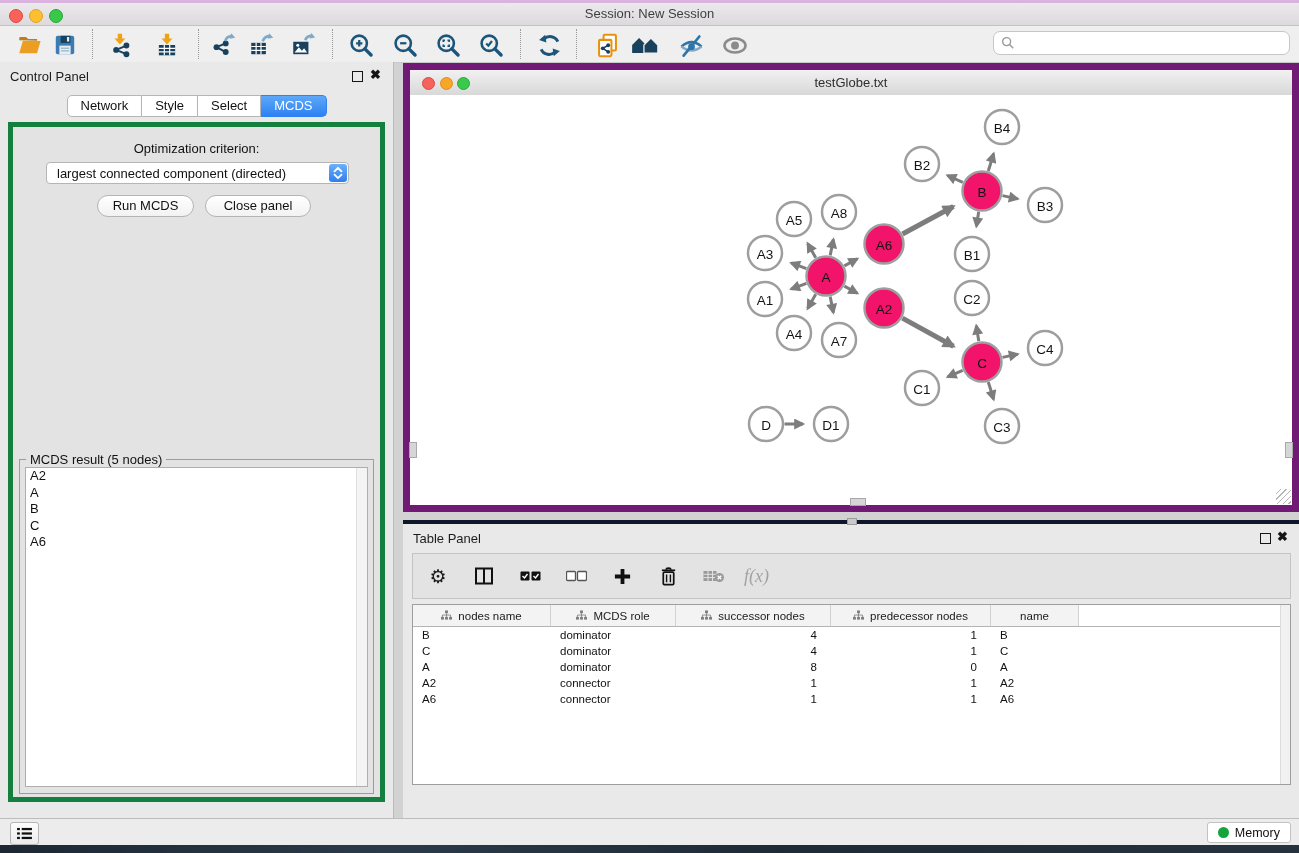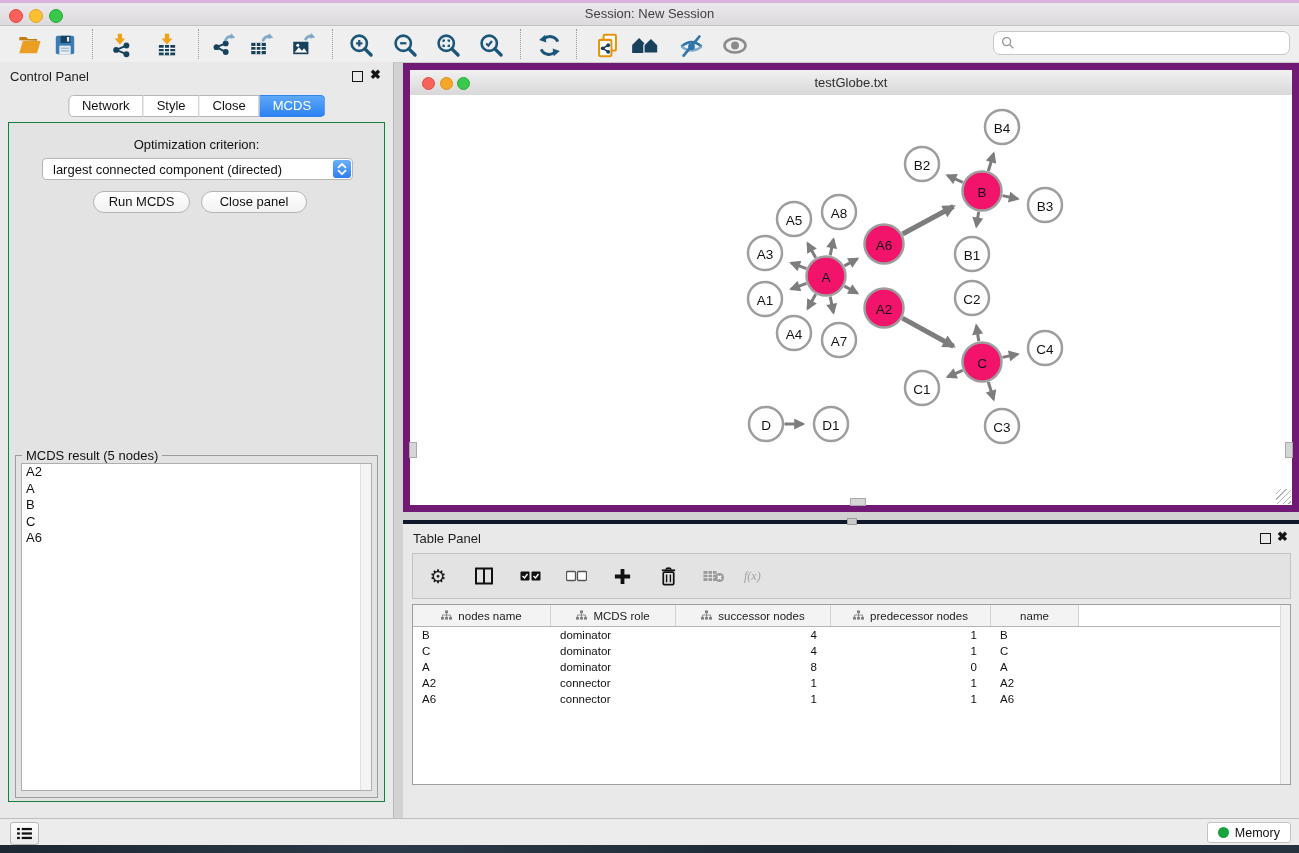--- a/index.html
+++ b/index.html
@@ -23,21 +23,21 @@
   .control-panel{position:absolute;left:0;top:62px;width:394px;height:756px;background:#e9e9e9;border-right:1px solid #b9b9b9;box-sizing:border-box;}
   .panel-header{position:absolute;left:10px;top:7px;font-size:13px;color:#1c1c1c;}
   .float-icon{position:absolute;top:9px;width:9px;height:9px;border:1.5px solid #151515;background:transparent;}
   .close-icon{position:absolute;top:5px;font-size:13px;font-weight:bold;color:#151515;line-height:16px;}
   .cp-tabs{position:absolute;top:33px;left:50%;transform:translateX(-50%);}
   .seg{display:flex;}
   .seg .seg-tab{background:#fff;border:1px solid #b5b5b5;border-left:none;height:20px;line-height:20px;padding:0 13px;font-size:13px;color:#111;white-space:nowrap;}
   .seg .seg-tab:first-child{border-left:1px solid #b5b5b5;border-radius:5px 0 0 5px;}
   .seg .seg-tab:last-child{border-radius:0 5px 5px 0;}
   .seg .seg-tab.active{background:linear-gradient(#5ea8f9,#2d82f3);border-color:#2f83ee;color:#fff;}
-  .cp-body{position:absolute;left:8px;right:8px;top:60px;bottom:16px;background:#e3e3e3;border:1px solid #15803d;}
+  .cp-body{position:absolute;left:8px;right:8px;top:60px;bottom:16px;background:#e3e3e3;border:5px solid #15803d;}
   .opt-label{position:absolute;left:0;right:0;top:14px;text-align:center;font-size:13px;color:#111;}
   .criterion{position:absolute;left:33px;right:31px;top:35px;height:22px;background:#fff;border:1px solid #b5b5b5;border-radius:4px;font-size:13px;line-height:22px;color:#111;padding-left:10px;box-sizing:border-box;}
   .stepper{position:absolute;right:1px;top:1px;width:18px;height:18px;border-radius:3px;background:linear-gradient(#6cb0fa,#2e7ef2);}
   .cp-btn{position:absolute;top:68px;height:22px;background:linear-gradient(#ffffff,#f2f2f2);border:1px solid #b5b5b5;border-radius:11px;font-size:13px;color:#111;text-align:center;line-height:20px;box-sizing:border-box;}
   .run-btn{left:84px;width:97px;}
   .closep-btn{left:192px;width:106px;}
   .result-group{position:absolute;left:6px;right:6px;top:332px;bottom:3px;border:1px solid #9c9c9c;}
   .result-legend{position:absolute;top:-8px;left:6px;background:#e3e3e3;padding:0 4px;font-size:13px;color:#111;}
   .result-list{position:absolute;left:5px;right:5px;top:7px;bottom:6px;background:#fff;border:1px solid #aeaeae;overflow:hidden;}
   .result-item{font-size:13px;line-height:16.5px;padding-left:4px;color:#111;}
@@ -54,21 +54,21 @@
   .nw-grab-left{position:absolute;left:-1px;top:372px;width:6px;height:14px;background:#d6d6d6;border:1px solid #a9a9a9;}
   .nw-grab-right{position:absolute;right:-1px;top:372px;width:6px;height:14px;background:#d6d6d6;border:1px solid #a9a9a9;}
   .nw-grab-bottom{position:absolute;bottom:-1px;left:440px;width:14px;height:6px;background:#d6d6d6;border:1px solid #a9a9a9;}
   .nw-resize{position:absolute;right:1px;bottom:1px;width:15px;height:15px;background:repeating-linear-gradient(135deg,transparent 0 3px,#b5b5b5 3px 4px);}
   
   .table-panel{position:absolute;left:403px;top:520px;width:896px;height:298px;background:#e9e9e9;border-top:4px solid #0f172a;box-sizing:border-box;}
   .pane-grabber{position:absolute;left:444px;top:-6px;width:8px;height:5px;background:#c9c9c9;border:1px solid #9c9c9c;}
   .tp-toolbar{position:absolute;left:9px;right:8px;top:29px;height:46px;background:#e3e3e3;border:1px solid #c3c3c3;display:flex;align-items:center;box-sizing:border-box;}
   .tp-tool{margin-left:22px;display:flex;align-items:center;justify-content:center;width:24px;height:26px;}
   .tp-tool.first{margin-left:13px;}
-  .fx{font-family:"Liberation Serif",serif;font-style:italic;font-size:12px;color:#a2a2a2;margin-left:18px;}
+  .fx{font-family:"Liberation Serif",serif;font-style:italic;font-size:18px;color:#a2a2a2;margin-left:18px;}
   .tp-table{position:absolute;left:9px;right:8px;top:80px;bottom:33px;background:#fff;border:1px solid #9e9e9e;overflow:hidden;}
   .thead{display:flex;height:21px;border-bottom:1px solid #b4b4b4;}
   .th{background:#f3f3f3;border-right:1px solid #d2d2d2;display:flex;align-items:center;justify-content:center;gap:6px;font-size:11.5px;color:#1b1b1b;box-sizing:border-box;}
   .th-filler{flex:1;background:#fff;border:none;}
   .tr{display:flex;height:16px;align-items:center;}
   .td{font-size:11.5px;color:#111;box-sizing:border-box;white-space:nowrap;overflow:hidden;}
   .table-scroll{position:absolute;right:0;top:0;bottom:0;width:9px;background:#f1f1f1;border-left:1px solid #dcdcdc;}
   .tp-tabs{position:absolute;bottom:7px;left:50%;transform:translateX(-50%);}
   .tp-tabs .seg-tab{height:20px;line-height:20px;font-size:12.5px;}
   
@@ -231,21 +231,21 @@
     </div>
   </div>
 
   <div class="control-panel">
     <div class="panel-header">Control Panel</div>
     <span class="float-icon" style="right:30px"></span>
     <span class="close-icon" style="right:12px">✖</span>
     <div class="cp-tabs seg">
         <div class="seg-tab">Network</div>
         <div class="seg-tab">Style</div>
-        <div class="seg-tab">Close</div>
+        <div class="seg-tab">Select</div>
         <div class="seg-tab active">MCDS</div>
       </div>
     <div class="cp-body">
       <div class="opt-label">Optimization criterion:</div>
       <div class="criterion">
         <span>largest connected component (directed)</span>
         <span class="stepper">
           <svg width="18" height="18" viewBox="0 0 18 18">
             <path d="M5.5 7.4 L9 3.8 L12.5 7.4" stroke="#fff" stroke-width="1.8" fill="none" stroke-linecap="round" stroke-linejoin="round"></path>
             <path d="M5.5 10.6 L9 14.2 L12.5 10.6" stroke="#fff" stroke-width="1.8" fill="none" stroke-linecap="round" stroke-linejoin="round"></path>

